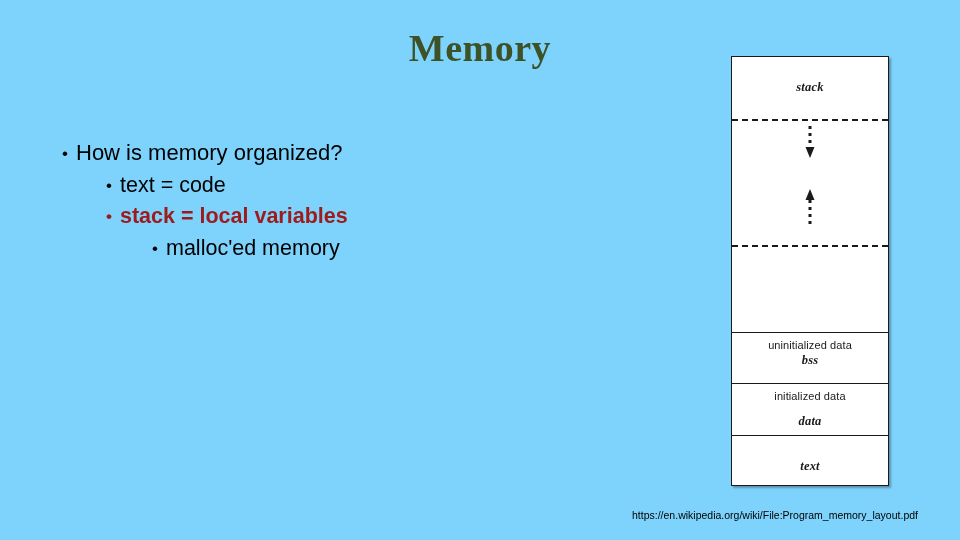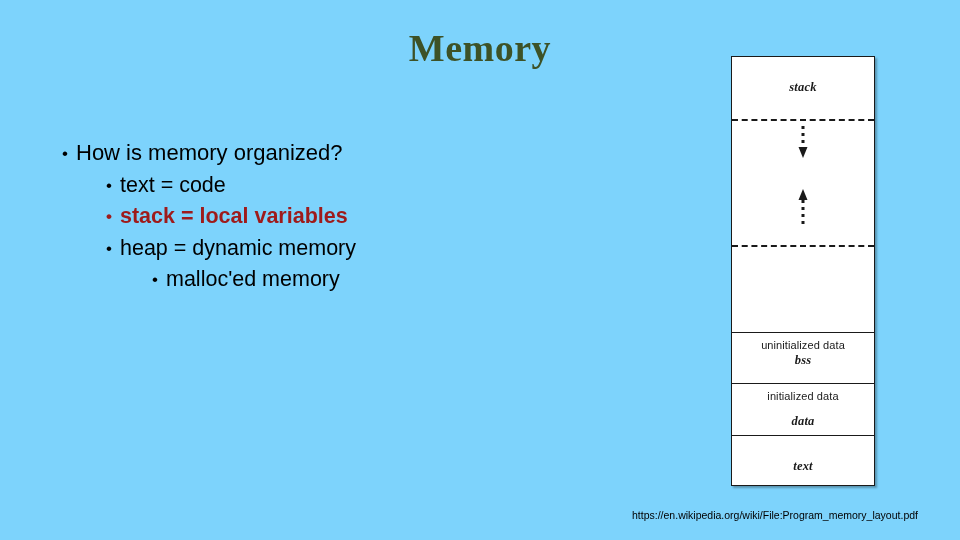--- a/index.html
+++ b/index.html
@@ -75,21 +75,21 @@
     width: 13px;
     font-size: 17px;
     vertical-align: 1px;
   }
 
   
   #figure {
     position: absolute;
     left: 731px;
     top: 56px;
-    width: 144px;
+    width: 158px;
     height: 430px;
     border: 1.5px solid #1a1a1a;
     background: #ffffff;
     box-sizing: border-box;
     box-shadow: 2px 2px 2px rgba(0,0,0,0.30);
   }
   .seg {
     position: absolute;
     left: 0;
     width: 100%;
@@ -160,23 +160,20 @@
     <div class="blt lvl2">
       <span class="dot">•</span><span>text = code</span>
     </div>
 
 
 
     <div class="blt lvl2 accent">
       <span class="dot">•</span><span>stack = local variables</span>
     </div>
 
-    <div class="blt lvl2">
-      <span class="dot">•</span><span>heap = dynamic memory</span>
-    </div>
 
     <div class="blt lvl3">
       <span class="dot">•</span><span>malloc'ed memory</span>
     </div>
   </div>
 
 
   <div id="figure">
 
     <div class="seg" style="top:20px;">

